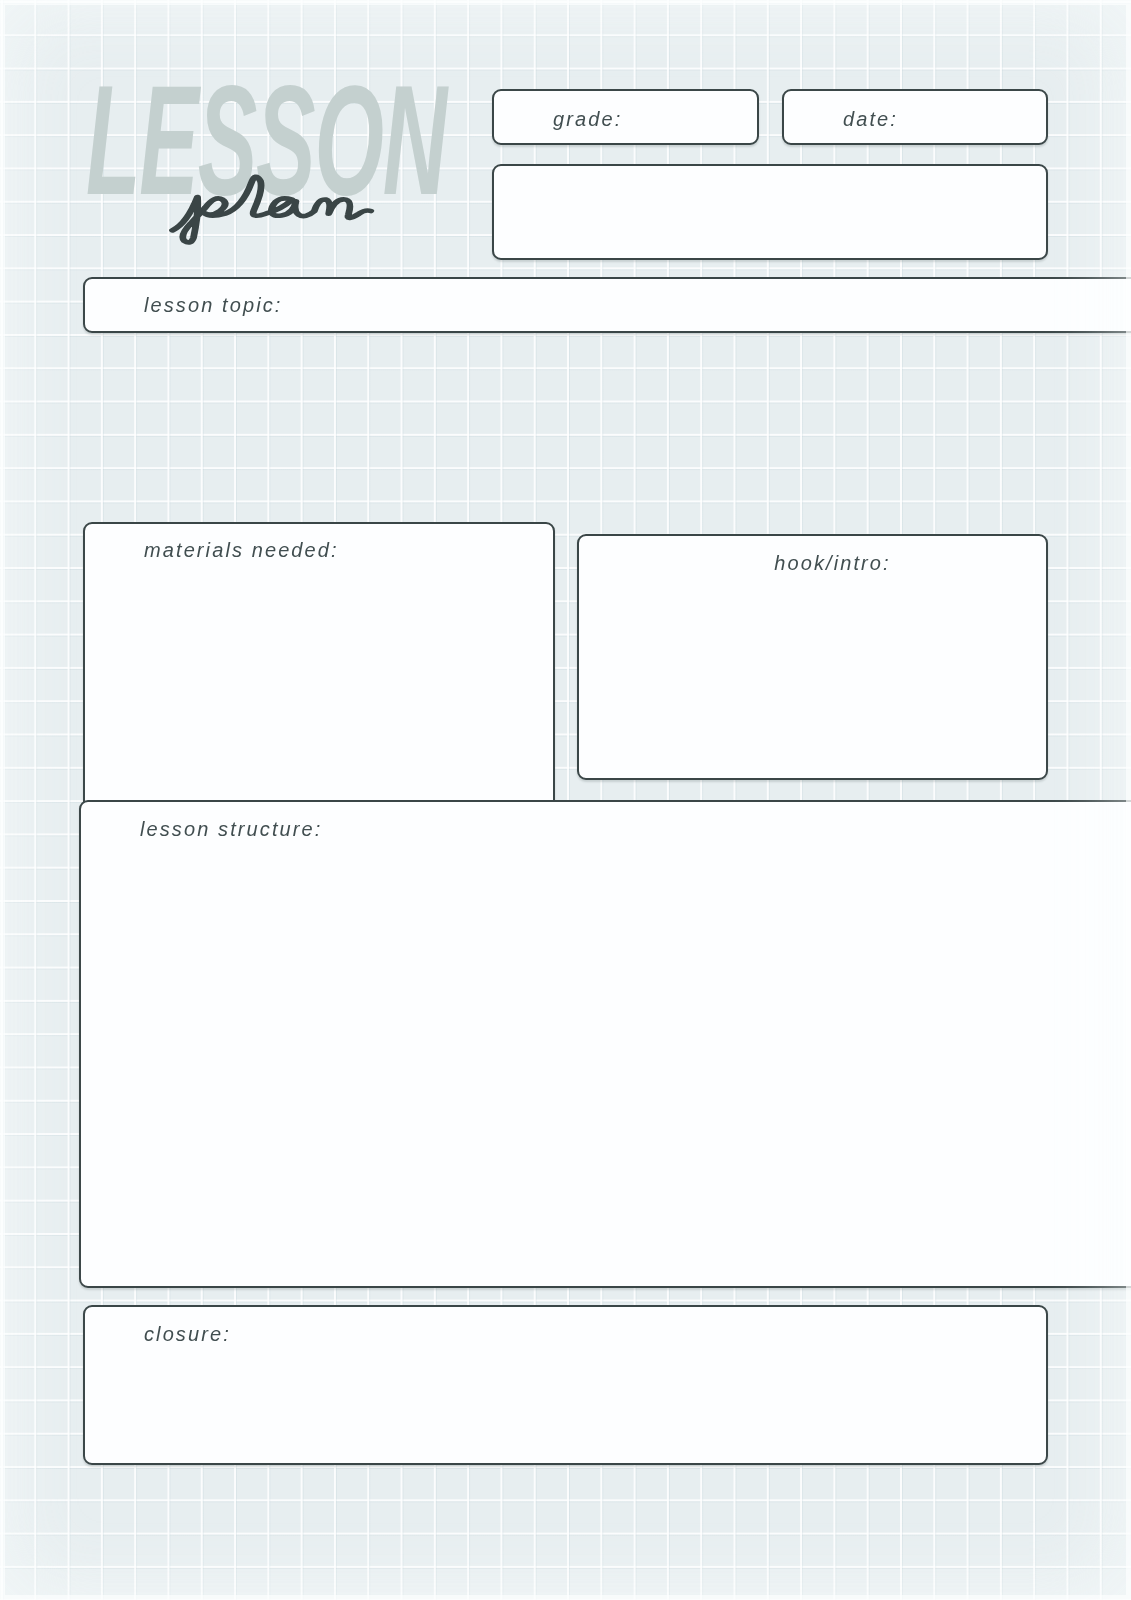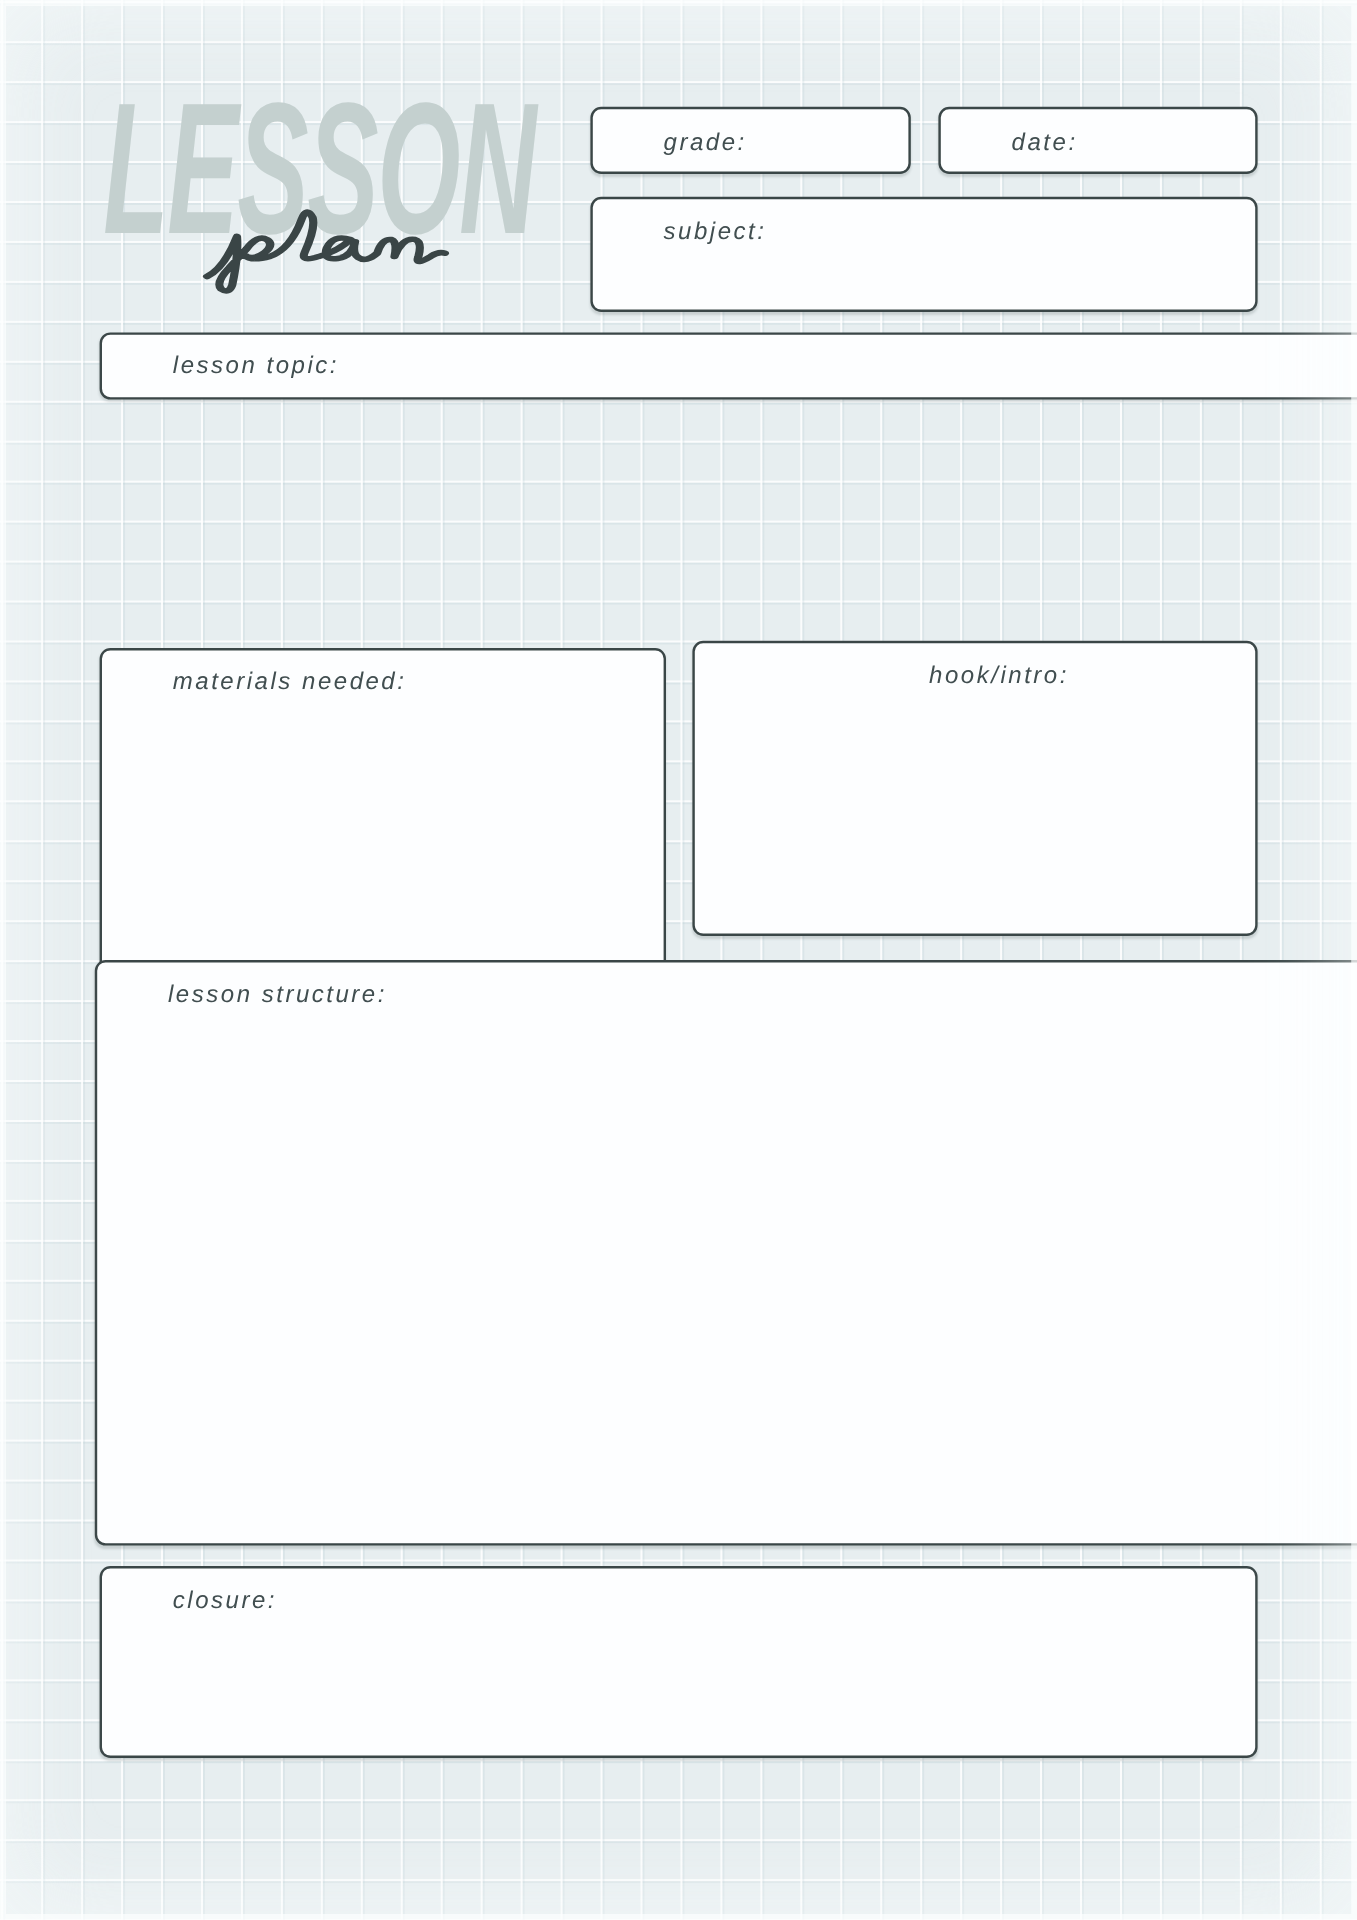--- a/index.html
+++ b/index.html
@@ -77,21 +77,21 @@
     left: 6px; right: 6px; top: 44px; bottom: 4px;
     font-size: 18px;
     color: #414e50;
   }
 
   .box-grade              { left: 492px; top:   89px; width: 267px; height:  56px; }
   .box-date               { left: 782px; top:   89px; width: 266px; height:  56px; }
   .box-subject            { left: 492px; top:  164px; width: 556px; height:  96px; }
   .box-lesson-topic       { left:  83px; top:  277px; width: 1098px; height:  56px; }
   .box-learning-objectives{ left:  83px; top:  350px; width: 965px; height: 170px; }
-  .box-materials          { left:  83px; top:  540px; width: 472px; height: 306px; }
+  .box-materials          { left:  83px; top:  522px; width: 472px; height: 306px; }
   .box-hook               { left: 577px; top:  534px; width: 471px; height: 246px; text-align: center; }
   .box-lesson-structure   { left:  79px; top:  800px; width: 1086px; height: 488px; }
   .box-closure            { left:  83px; top: 1305px; width: 965px; height: 160px; }
 
   .box-grade .label, .box-date .label { padding-top: 16px; }
   .box-lesson-topic .label, .box-materials .label { padding-top: 14px; }
 </style>
 </head>
 <body>
 
@@ -137,21 +137,20 @@
     <span class="label">grade:</span>
     <div class="field-area"></div>
   </section>
 
   <section class="box box-date">
     <span class="label">date:</span>
     <div class="field-area"></div>
   </section>
 
   <section class="box box-subject">
-    <span class="label">subject:</span>
     <div class="field-area"></div>
   </section>
 
   <section class="box box-lesson-topic">
     <span class="label">lesson topic:</span>
     <div class="field-area"></div>
   </section>
 
 
   <section class="box box-materials">

